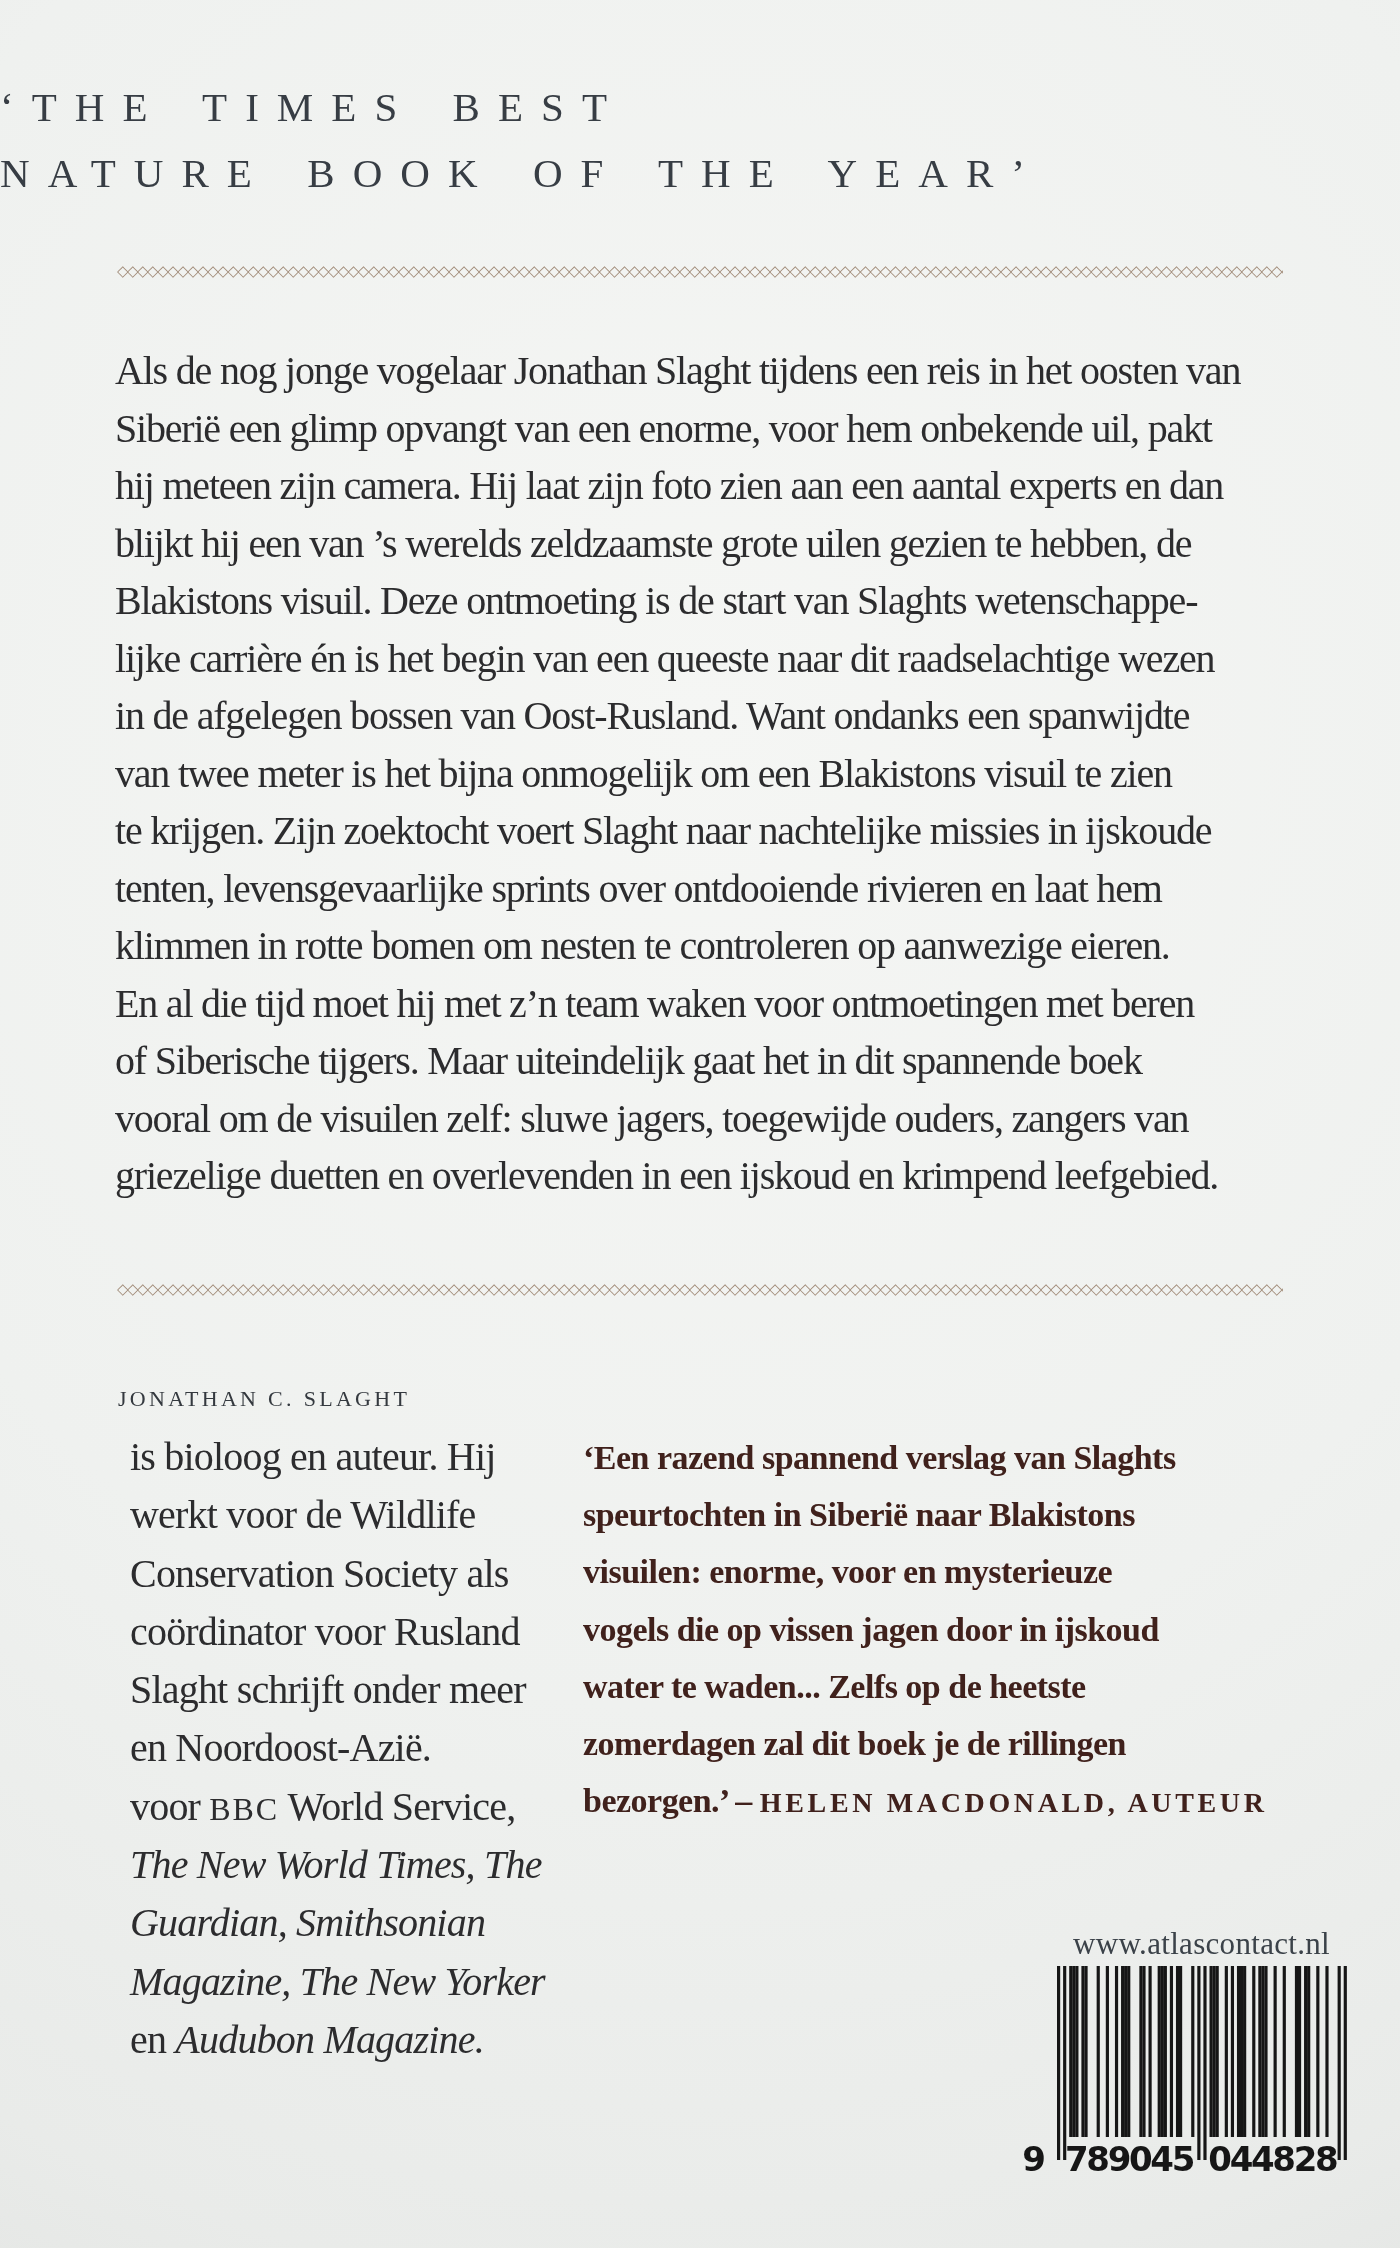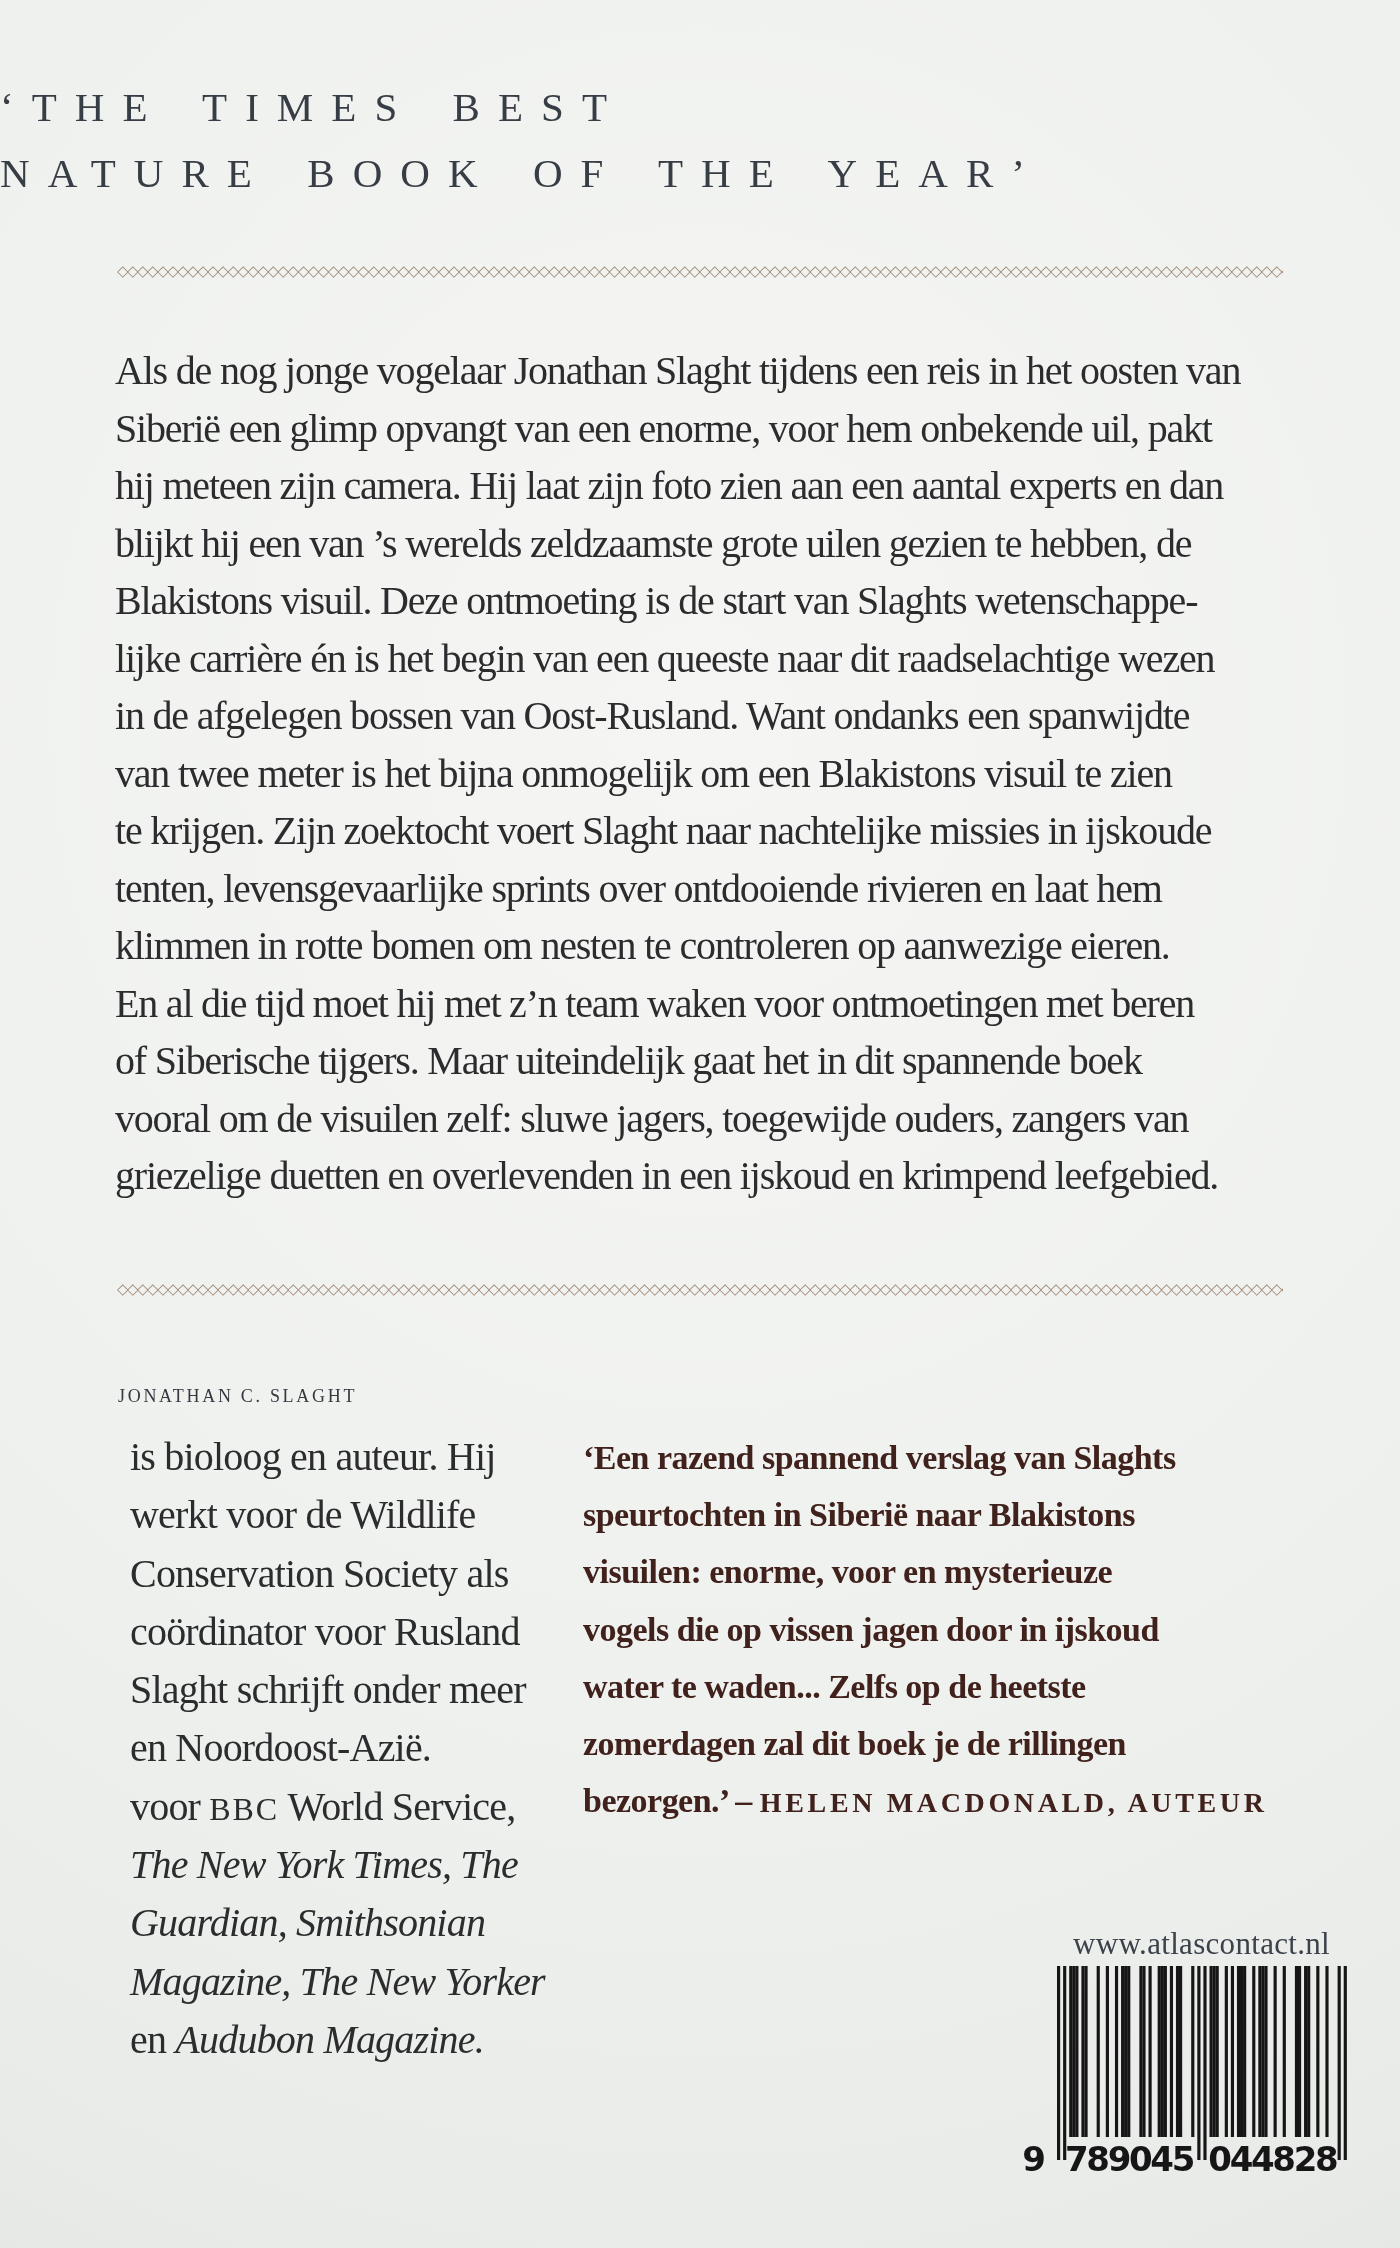--- a/index.html
+++ b/index.html
@@ -31,21 +31,21 @@
   .divider-middle { top:1281px; }
   
   .synopsis {
     position:absolute; top:342px; left:115px; width:1175px;
     font-size:40px; letter-spacing:-0.03em; color:#2c2c2e;
   }
   .syn-line { height:57.5px; line-height:57.5px; white-space:nowrap; }
   
   .author-heading {
     position:absolute; top:1386px; left:118px;
-    font-size:18px; letter-spacing:0.15em; color:#34393f;
+    font-size:22px; letter-spacing:0.15em; color:#34393f;
     white-space:nowrap;
   }
   .bio {
     position:absolute; top:1428px; left:130px; width:470px;
     font-size:40px; letter-spacing:-0.02em; color:#2c2c2e;
   }
   .bio-line { height:58.3px; line-height:58.3px; white-space:nowrap; }
   .bio-line .sc { font-size:0.80em; letter-spacing:0.06em; }
   .italic { font-style:italic; }
   
@@ -100,21 +100,21 @@
   <div class="author-heading">JONATHAN C. SLAGHT</div>
 
   <div class="bio">
     <div class="bio-line">is bioloog en auteur. Hij</div>
     <div class="bio-line">werkt voor de Wildlife</div>
     <div class="bio-line">Conservation Society als</div>
     <div class="bio-line">coördinator voor Rusland</div>
     <div class="bio-line">Slaght schrijft onder meer</div>
     <div class="bio-line">en Noordoost-Azië.</div>
     <div class="bio-line"><span>voor </span><span class="sc">BBC</span><span> World Service,</span></div>
-    <div class="bio-line italic">The New York Times, The</div>
+    <div class="bio-line italic">The New World Times, The</div>
     <div class="bio-line italic">Guardian, Smithsonian</div>
     <div class="bio-line italic">Magazine, The New Yorker</div>
     <div class="bio-line"><span>en </span><span class="italic">Audubon Magazine.</span></div>
   </div>
 
   <div class="review">
     <div class="q-line">‘Een razend spannend verslag van Slaghts</div>
     <div class="q-line">speurtochten in Siberië naar Blakistons</div>
     <div class="q-line">visuilen: enorme, voor en mysterieuze</div>
     <div class="q-line">vogels die op vissen jagen door in ijskoud</div>

